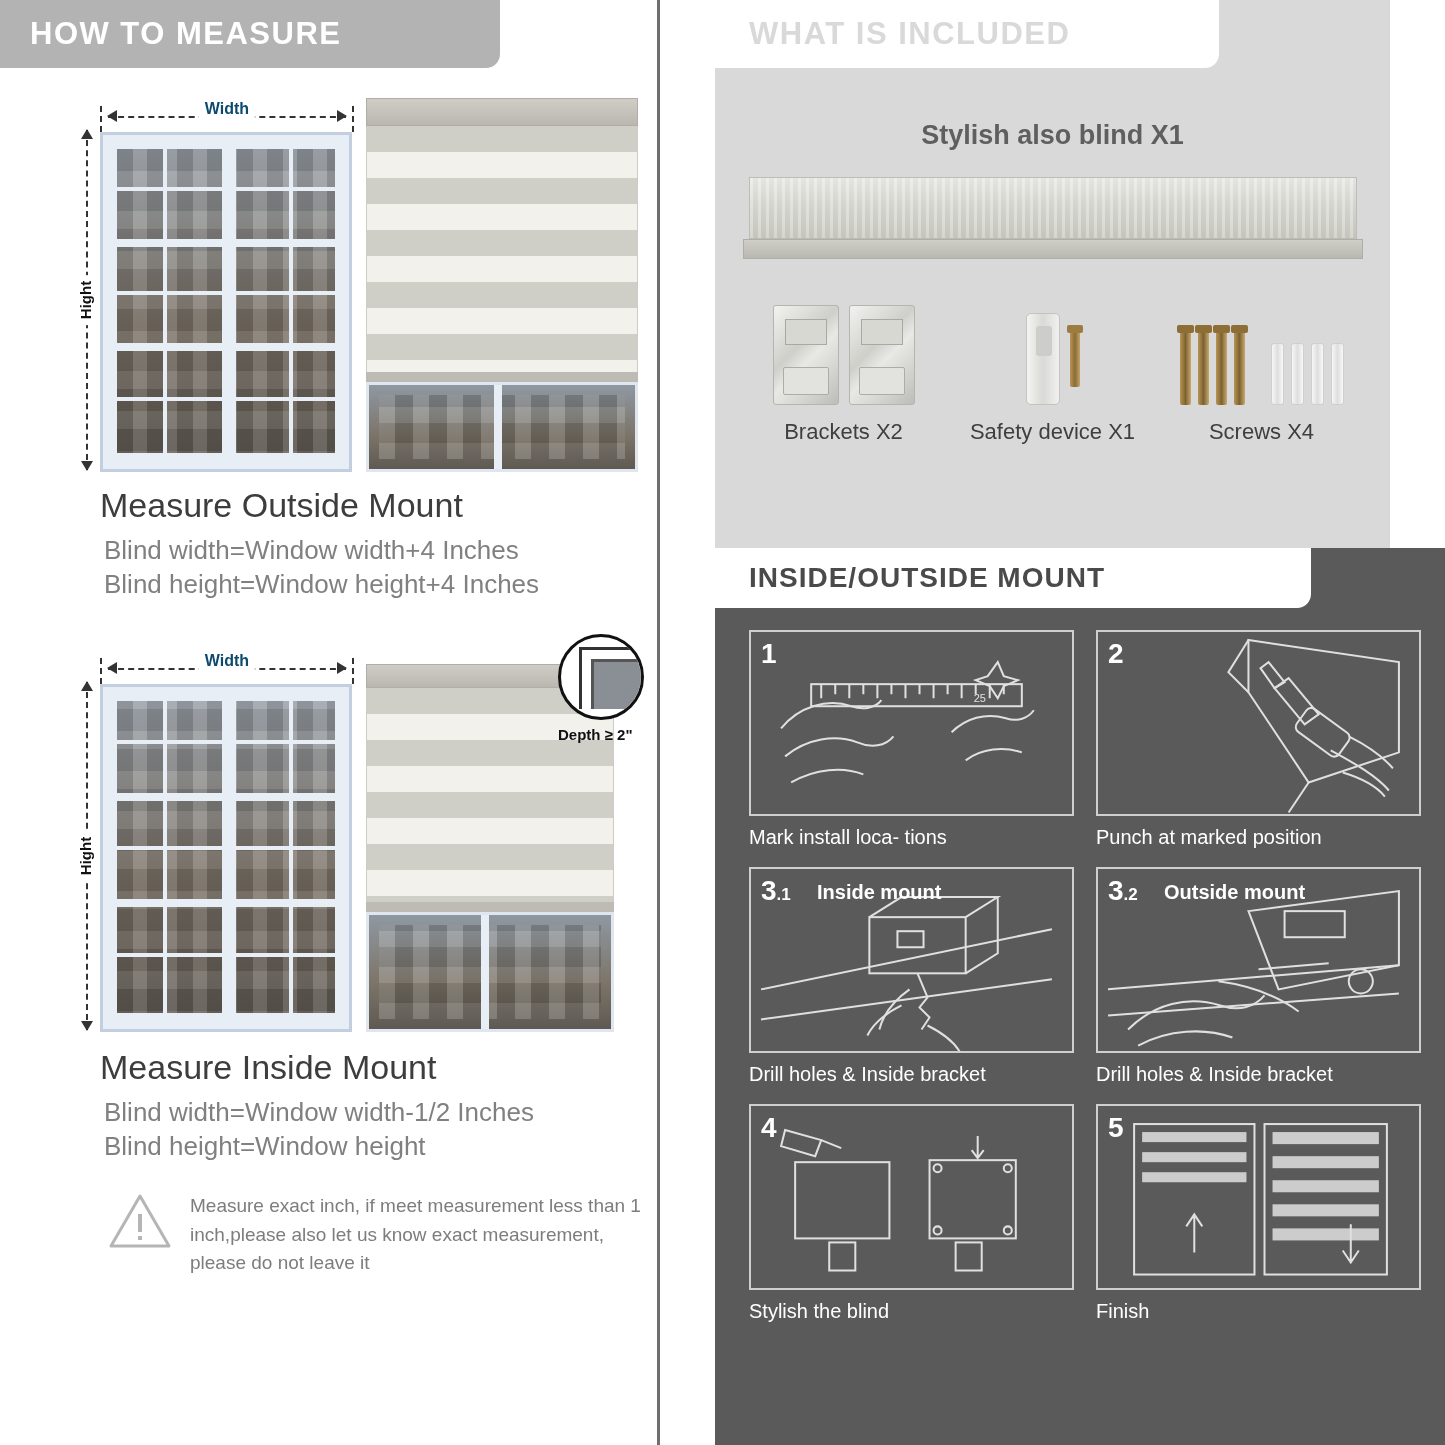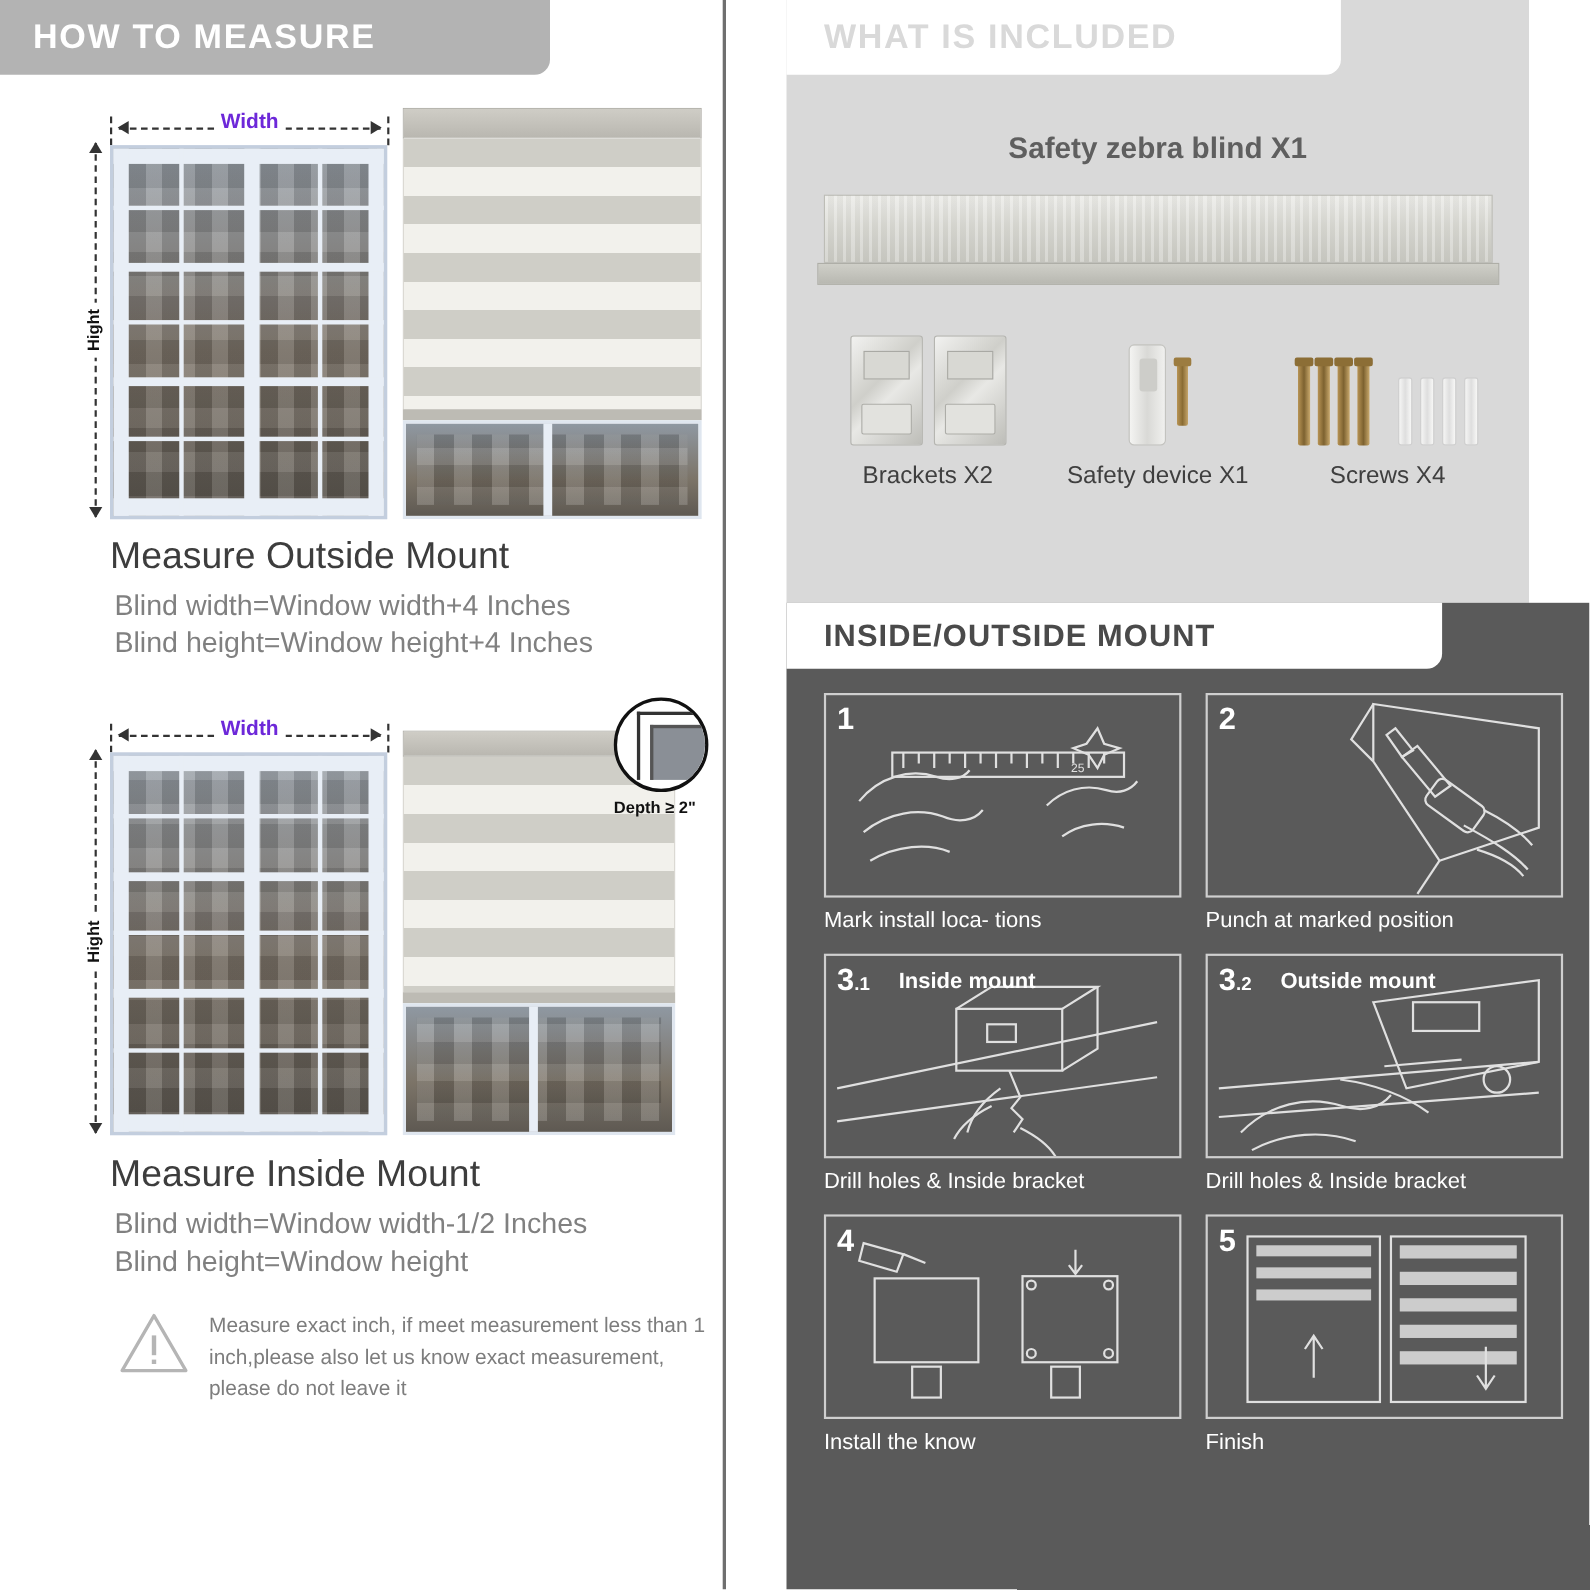--- a/index.html
+++ b/index.html
@@ -31,21 +31,21 @@
   }
 
   
   .measure-block { position: relative; padding-left: 0px; }
   .diagram-wrap { position: relative; margin: 22px 0 0 60px; width: 600px; height: 390px; }
 
   .dim-top {
     position: absolute; left: 48px; top: 10px; width: 238px; height: 26px;
   }
   .dim-top .line { position: absolute; top: 16px; left: 0; right: 0; border-top: 2px dashed #333; }
-  .dim-top .lbl { position: absolute; top: 0; left: 50%; transform: translateX(-50%); background: #fff; padding: 0 6px; font-size: 19px; color: #6d28d9; font-weight: bold;}
+  .dim-top .lbl { position: absolute; top: 0; left: 50%; transform: translateX(-50%); background: #fff; padding: 0 6px; font-size: 16px; color: #0c4a6e; font-weight: bold;}
   .arrow-l, .arrow-r { position: absolute; top: 10px; width: 0; height: 0; border-top: 6px solid transparent; border-bottom: 6px solid transparent; }
   .arrow-l { left: -1px; border-right: 10px solid #333; }
   .arrow-r { right: -1px; border-left: 10px solid #333; }
 
   .dim-left { position: absolute; left: 12px; top: 40px; height: 340px; width: 28px; }
   .dim-left .vline { position: absolute; left: 14px; top: 0; bottom: 0; border-left: 2px dashed #333; }
   .dim-left .lbl { position: absolute; top: 50%; left: -12px; transform: translateY(-50%) rotate(-90deg); background: #fff; padding: 0 6px; font-size: 15px; color: #111; font-weight: bold;}
   .arrow-u, .arrow-d { position: absolute; left: 9px; width: 0; height: 0; border-left: 6px solid transparent; border-right: 6px solid transparent; }
   .arrow-u { top: -1px; border-bottom: 10px solid #333; }
   .arrow-d { bottom: -1px; border-top: 10px solid #333; }
@@ -343,21 +343,21 @@
           <rect x="30" y="44" width="4" height="4" fill="#b5b5b5"></rect>
         </svg>
       </div>
       <div class="warn-text">Measure exact inch, if meet measurement less than 1 inch,please also let us know exact measurement, please do not leave it</div>
     </div>
   </div>
 
   <div class="right-top">
     <div class="banner-white">WHAT IS INCLUDED</div>
 
-    <div class="included-title">Safety zebra blind X1</div>
+    <div class="included-title">Stylish also blind X1</div>
 
     <div class="blind-product">
       <div class="top-rail">
           <div class="streaks"></div>
         </div>
       <div class="bottom-rail"></div>
     </div>
 
     <div class="parts-row">
 
@@ -508,21 +508,21 @@
               <rect x="178" y="54" width="86" height="78"></rect>
               <rect x="204" y="136" width="26" height="28"></rect>
               <circle cx="186" cy="62" r="4"></circle>
                 <circle cx="256" cy="62" r="4"></circle>
               <circle cx="186" cy="124" r="4"></circle>
                 <circle cx="256" cy="124" r="4"></circle>
               <path d="M226 30 l0 20 M220 44 l6 8 l6 -8"></path>
             </g>
           </svg>
         </div>
-        <div class="cap">Install the know</div>
+        <div class="cap">Stylish the blind</div>
       </div>
 
       <div class="step">
         <div class="frame">
           <div class="num">5</div>
           <svg viewBox="0 0 320 186" preserveAspectRatio="none">
             <g fill="none" stroke="#e0e0e0" stroke-width="2">
               <rect x="36" y="18" width="120" height="150"></rect>
               <rect x="166" y="18" width="122" height="150"></rect>
             </g>

